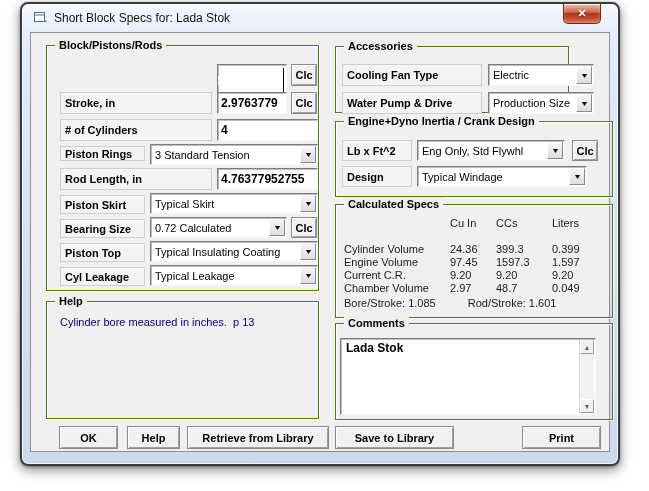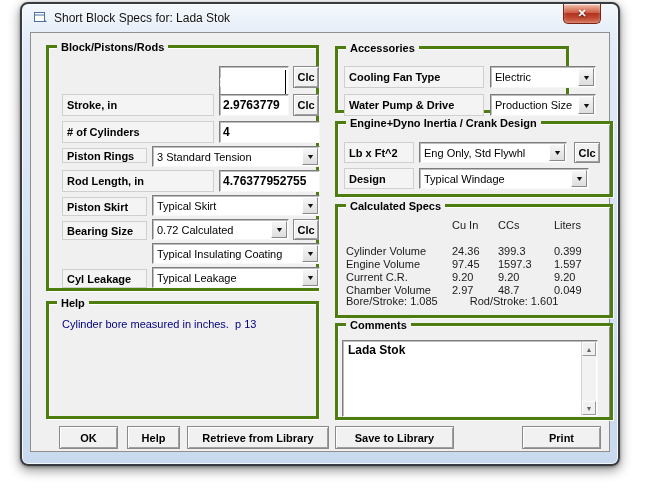--- a/index.html
+++ b/index.html
@@ -23,21 +23,21 @@
     background:linear-gradient(180deg,#f6c5b4 0%,#e09179 22%,#cf6048 45%,#b23420 50%,#bf4730 72%,#d4765c 100%);
     box-shadow:inset 0 1px 0 rgba(255,255,255,.65), inset 0 0 3px rgba(255,255,255,.35);
     display:flex; align-items:center; justify-content:center; cursor:pointer;
   }
   .close-x { color:#fff; font-size:11px; font-weight:bold; line-height:1; text-shadow:0 1px 2px rgba(0,0,0,.6); }
 
   
   .client { position:absolute; left:8px; right:8px; top:28px; bottom:12px; background:#f0f0f0; border:1px solid #8f8f8f; }
 
   
-  .group { position:absolute; border:3px solid #4d7c0f; box-shadow:inset 1px 1px 0 #ffffff, 1px 1px 0 #ffffff; }
+  .group { position:absolute; border:1px solid #4d7c0f; box-shadow:inset 1px 1px 0 #ffffff, 1px 1px 0 #ffffff; }
   .gtitle { position:absolute; top:-8px; left:8px; background:#f0f0f0; padding:0 4px; font-size:11px; font-weight:bold; color:#000; white-space:nowrap; line-height:14px; }
 
   
   .lbl {
     position:absolute; background:#f4f4f4; border:1px solid #cfcfcf;
     font-size:11px; font-weight:bold; color:#000; display:flex; align-items:center;
     padding-left:4px; white-space:nowrap; overflow:hidden;
   }
   .sunk { border:1px solid; border-color:#7d7d7d #f7f7f7 #f7f7f7 #7d7d7d; box-shadow:inset 1px 1px 0 #bdbdbd; background:#fff; }
   .tf { position:absolute; font-size:12px; font-weight:bold; color:#000; display:flex; align-items:center; padding:0 3px; white-space:nowrap; overflow:hidden; cursor:text; }
@@ -146,20 +146,21 @@
 
         <div class="lbl" style="left:13px;top:173px;width:85px;height:19px;">Bearing Size</div>
         <div class="combo" style="left:103px;top:171px;width:137px;height:21px;">
           <span class="combo-val">0.72 Calculated</span>
           <span class="dd-btn">
               <span class="dd-arrow">▼</span>
             </span>
         </div>
         <div class="btn3d" style="left:244px;top:171px;width:26px;height:21px;">Clc</div>
 
+        <div class="lbl" style="left:13px;top:197px;width:85px;height:19px;">Piston Top</div>
         <div class="combo" style="left:103px;top:195px;width:168px;height:21px;">
           <span class="combo-val">Typical Insulating Coating</span>
           <span class="dd-btn">
               <span class="dd-arrow">▼</span>
             </span>
         </div>
 
         <div class="lbl" style="left:13px;top:221px;width:85px;height:19px;">Cyl Leakage</div>
         <div class="combo" style="left:103px;top:219px;width:168px;height:21px;">
           <span class="combo-val">Typical Leakage</span>

